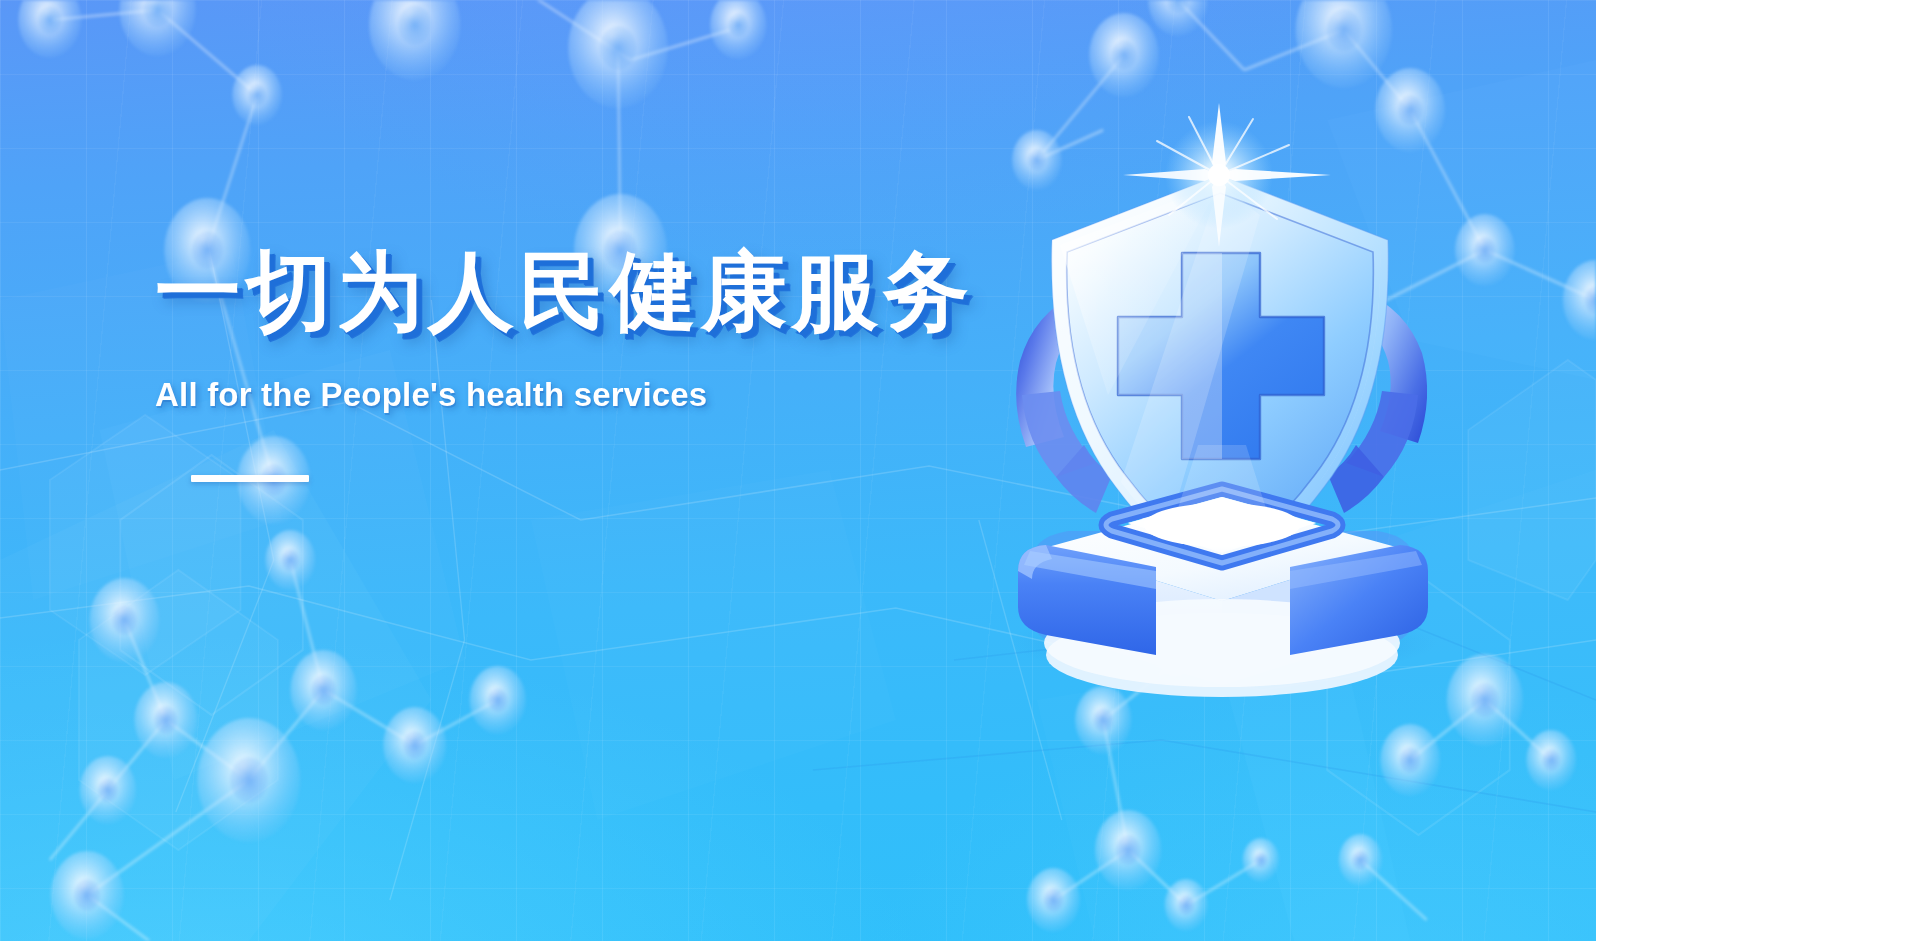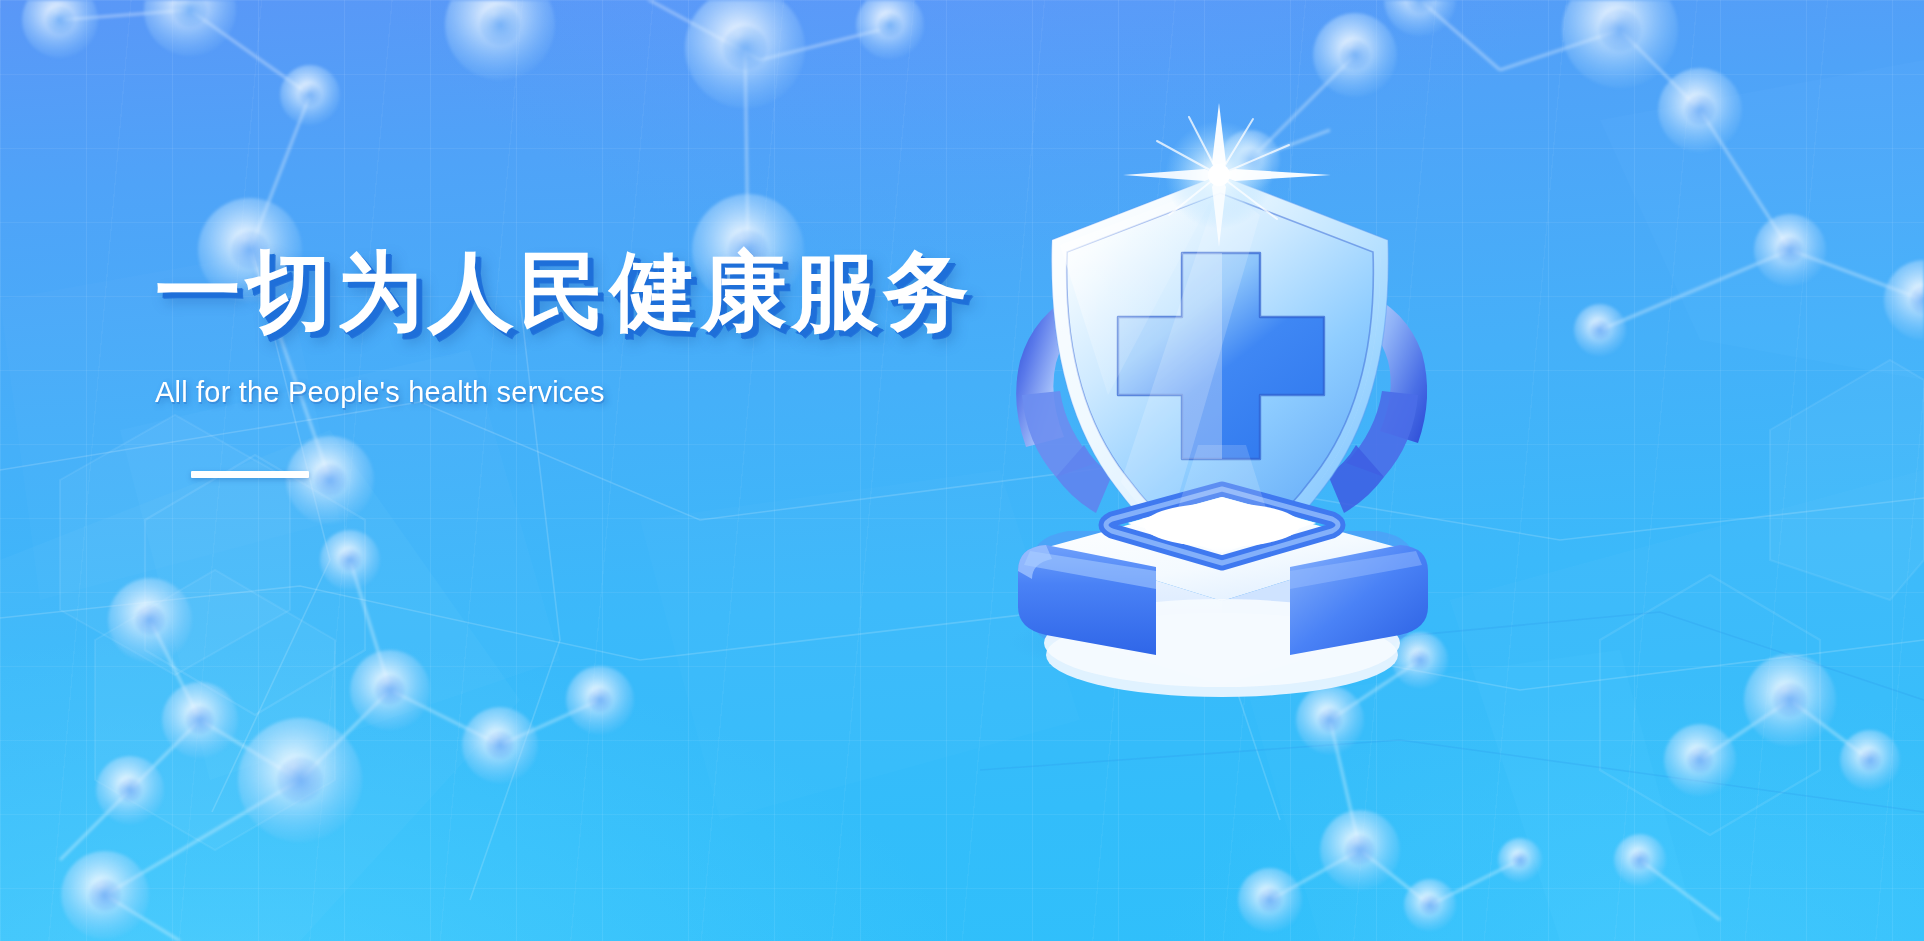--- a/index.html
+++ b/index.html
@@ -6,21 +6,21 @@
   * { margin:0; padding:0; box-sizing:border-box; }
   html, body {
     width:1924px; height:941px;
     overflow:hidden;
     font-family:"Liberation Sans", sans-serif;
   }
 
   
   .banner{
     position:relative;
-    width:1924px; height:941px;
+    width:1596px; height:941px;
     overflow:hidden;
     background:linear-gradient(176deg,
         #5a97f7 0%,
         #4fa3f8 18%,
         #45b0f9 42%,
         #3bb9fa 62%,
         #33bdfa 82%,
         #2fc0fb 100%);
   }
 
@@ -75,23 +75,23 @@
     letter-spacing:5px;
     color:#ffffff;
     white-space:nowrap;
     text-shadow:
        5px 5px 0 #1e6fd9,
        6px 6px 0 rgba(30,111,217,.85),
        8px 9px 14px rgba(18,70,150,.35);
   }
   .subhead{
     margin-top:40px;
-    font-size:29px;
+    font-size:33px;
     line-height:1.1;
-    font-weight:400;
+    font-weight:700;
     letter-spacing:.2px;
     color:#ffffff;
     white-space:nowrap;
     text-shadow: 3px 3px 6px rgba(24,90,175,.45), 1px 2px 0 rgba(40,110,200,.35);
   }
   .divider{
     margin-top:62px;
     margin-left:36px;
     width:118px; height:7px;
     background:#ffffff;

